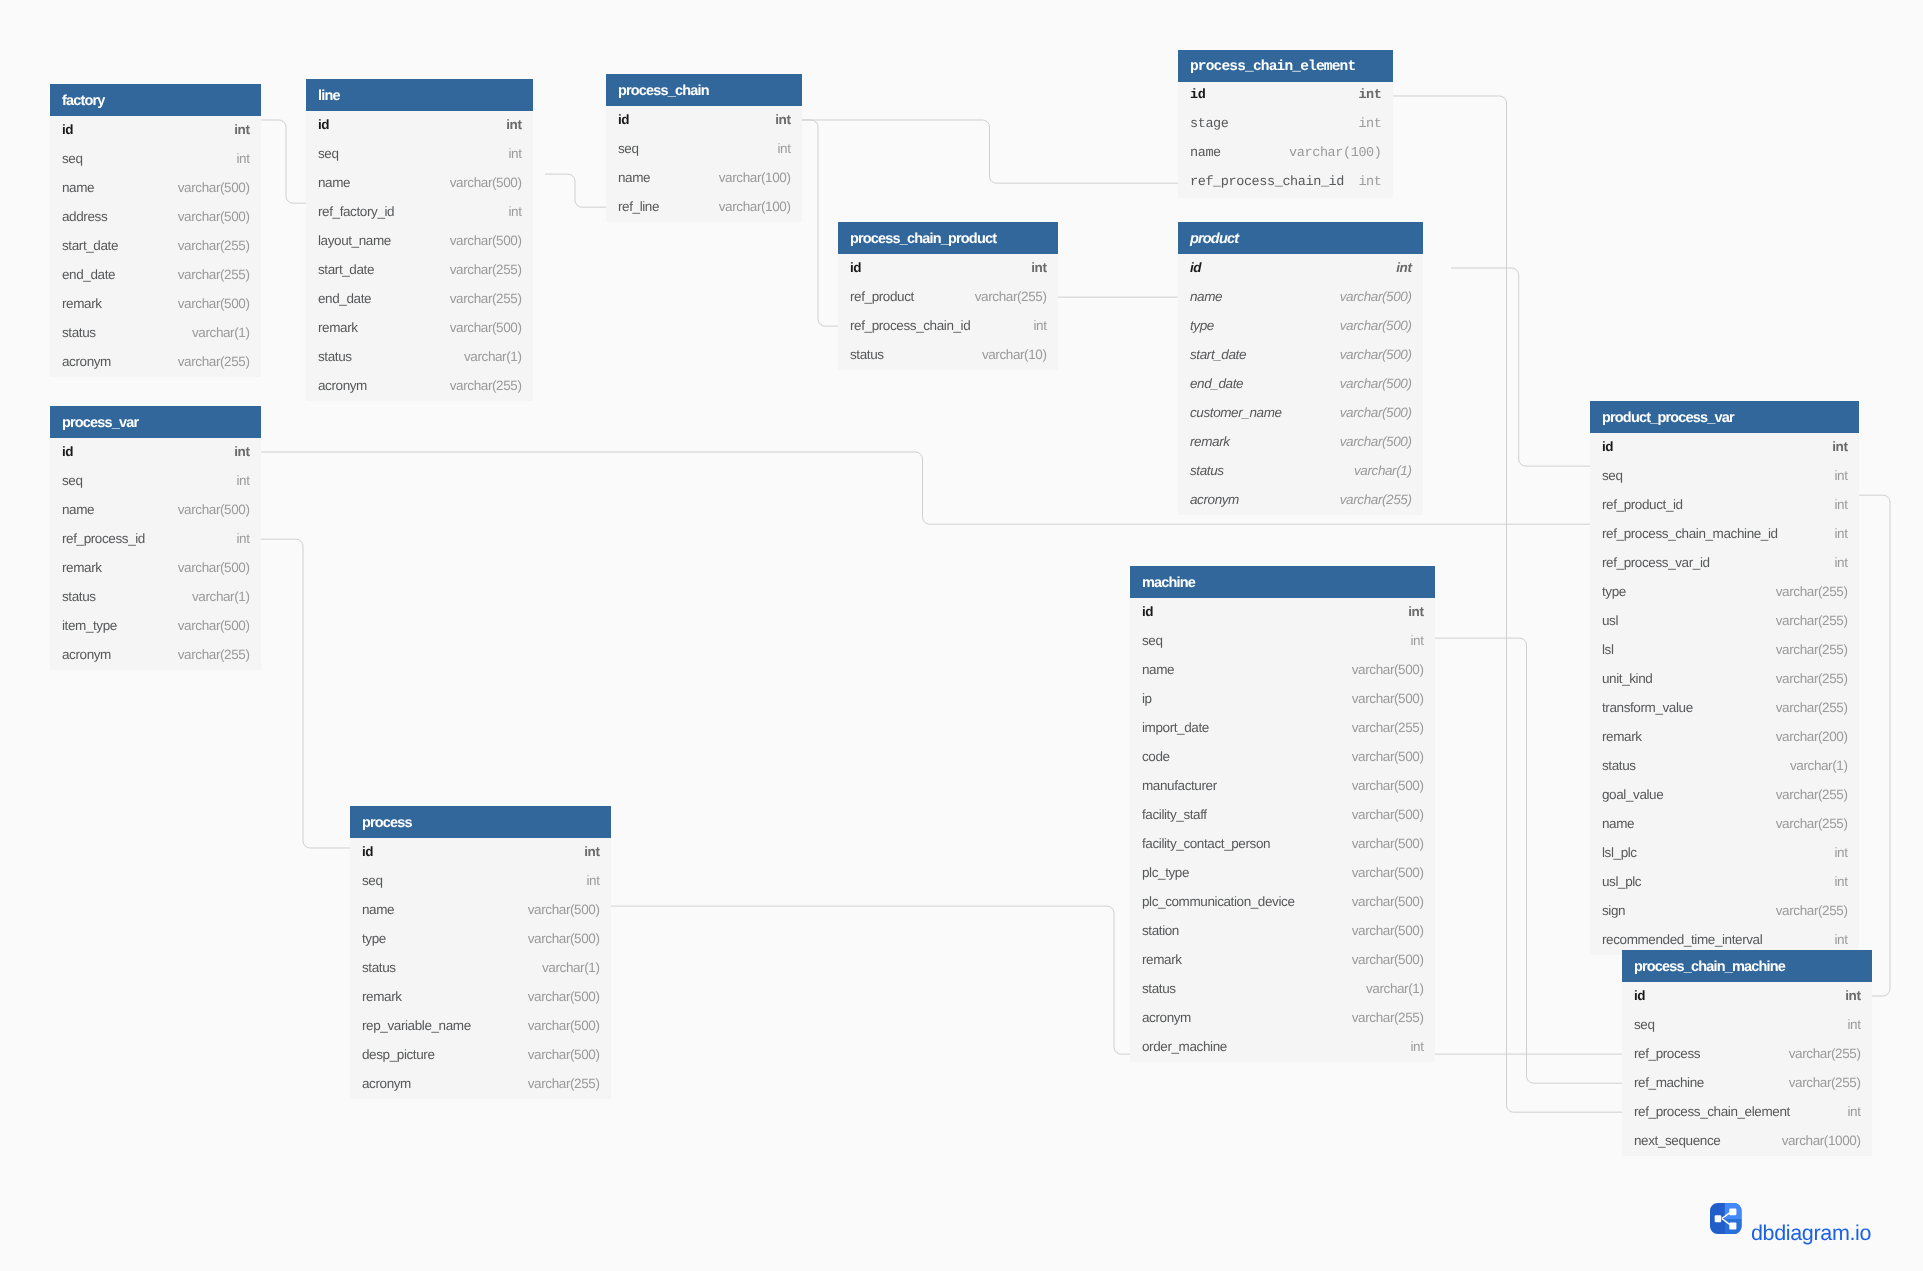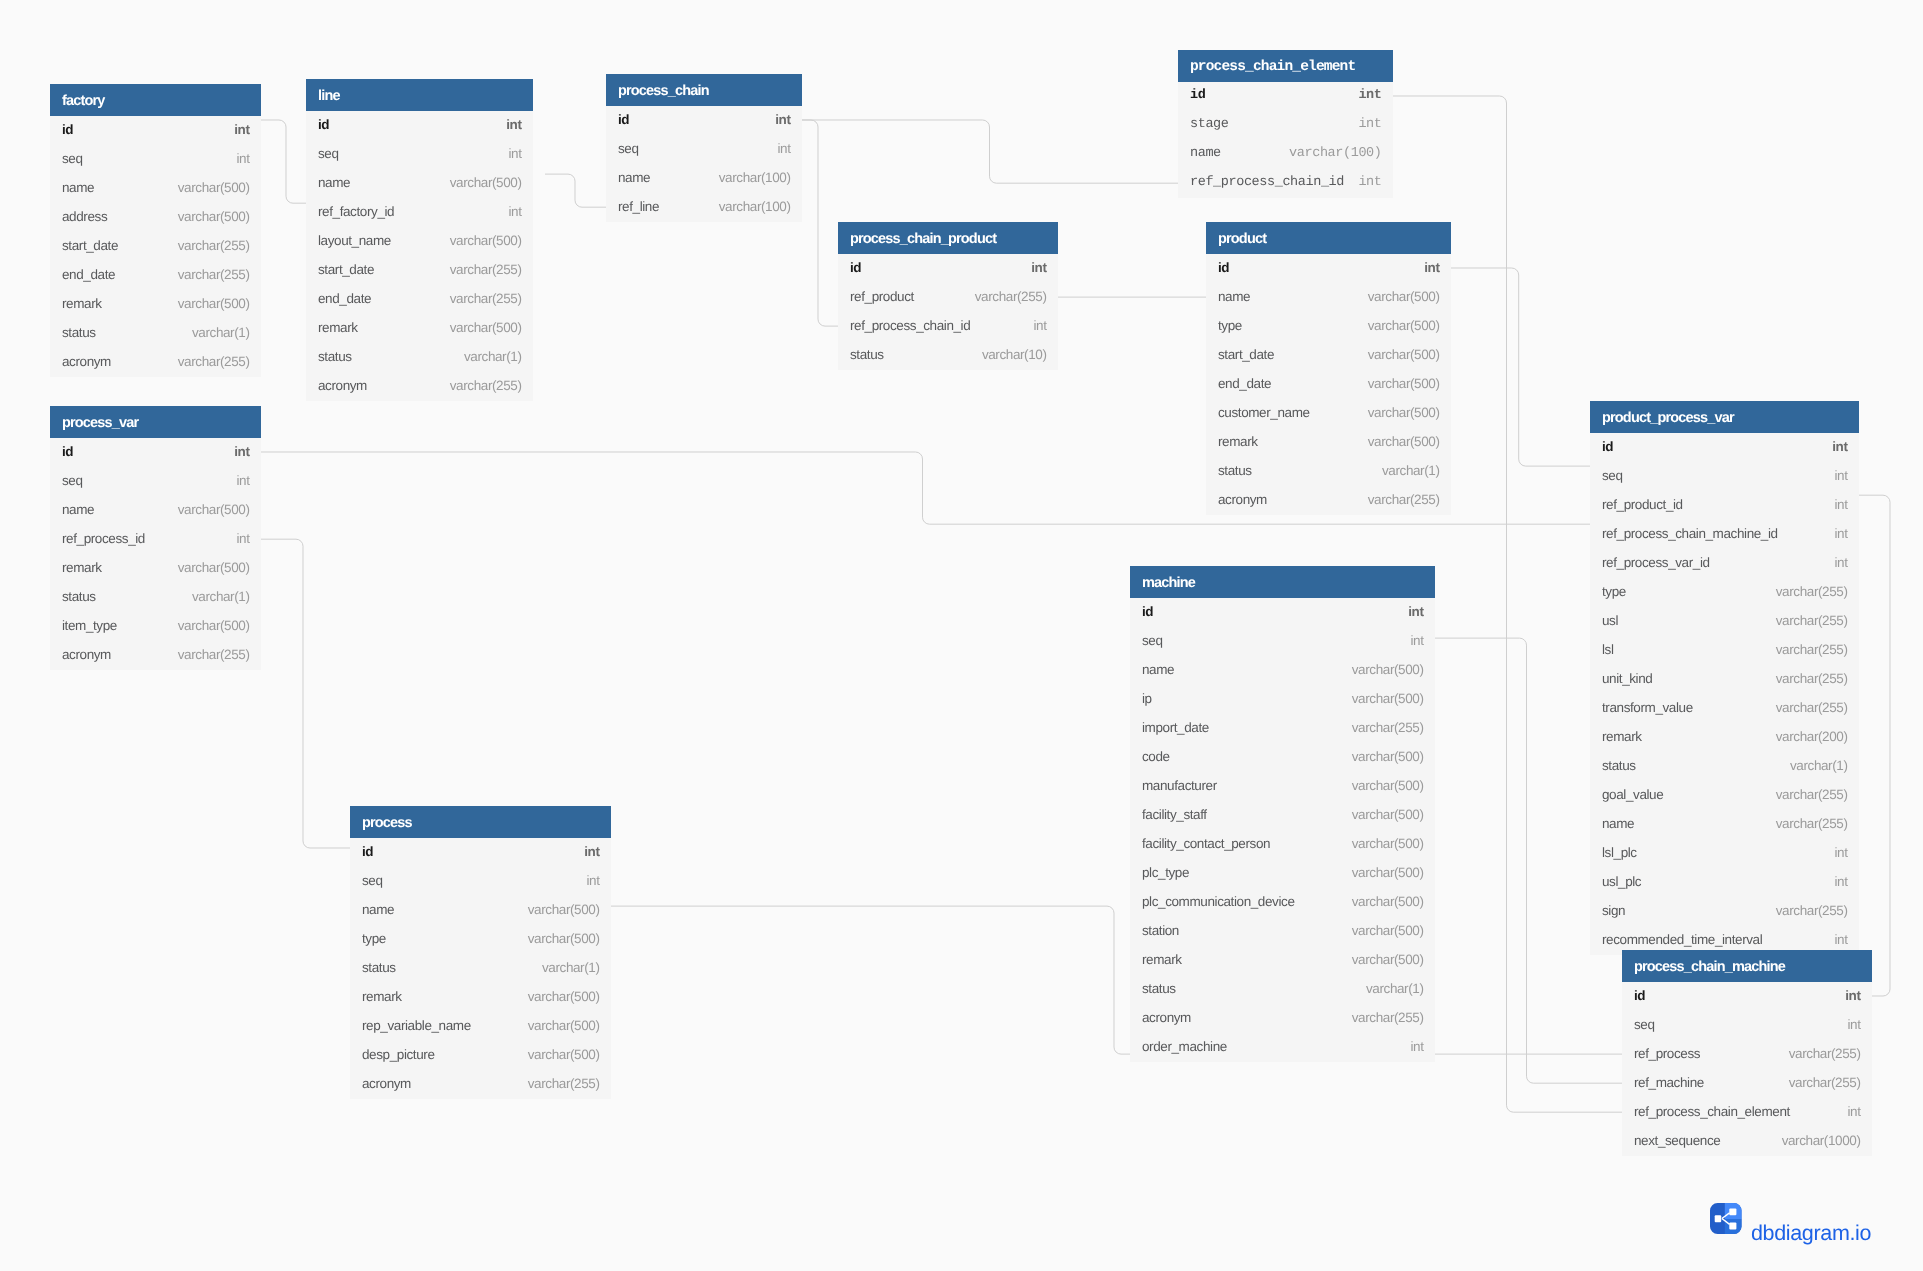--- a/index.html
+++ b/index.html
@@ -197,21 +197,21 @@
           <div class="row">
             <span class="f-name">ref_process_chain_id</span>
             <span class="f-type">int</span>
           </div>
           <div class="row">
             <span class="f-name">status</span>
             <span class="f-type">varchar(10)</span>
           </div>
         </div>
       </div>
-      <div class="table" style="left: 1206px; top: 222px; width: 245px;">
+      <div class="table" style="left: 1178px; top: 222px; width: 245px; font-style: italic;">
         <div class="t-header">product</div>
         <div class="t-body">
           <div class="row pk">
             <span class="f-name">id</span>
             <span class="f-type">int</span>
           </div>
           <div class="row">
             <span class="f-name">name</span>
             <span class="f-type">varchar(500)</span>
           </div>

